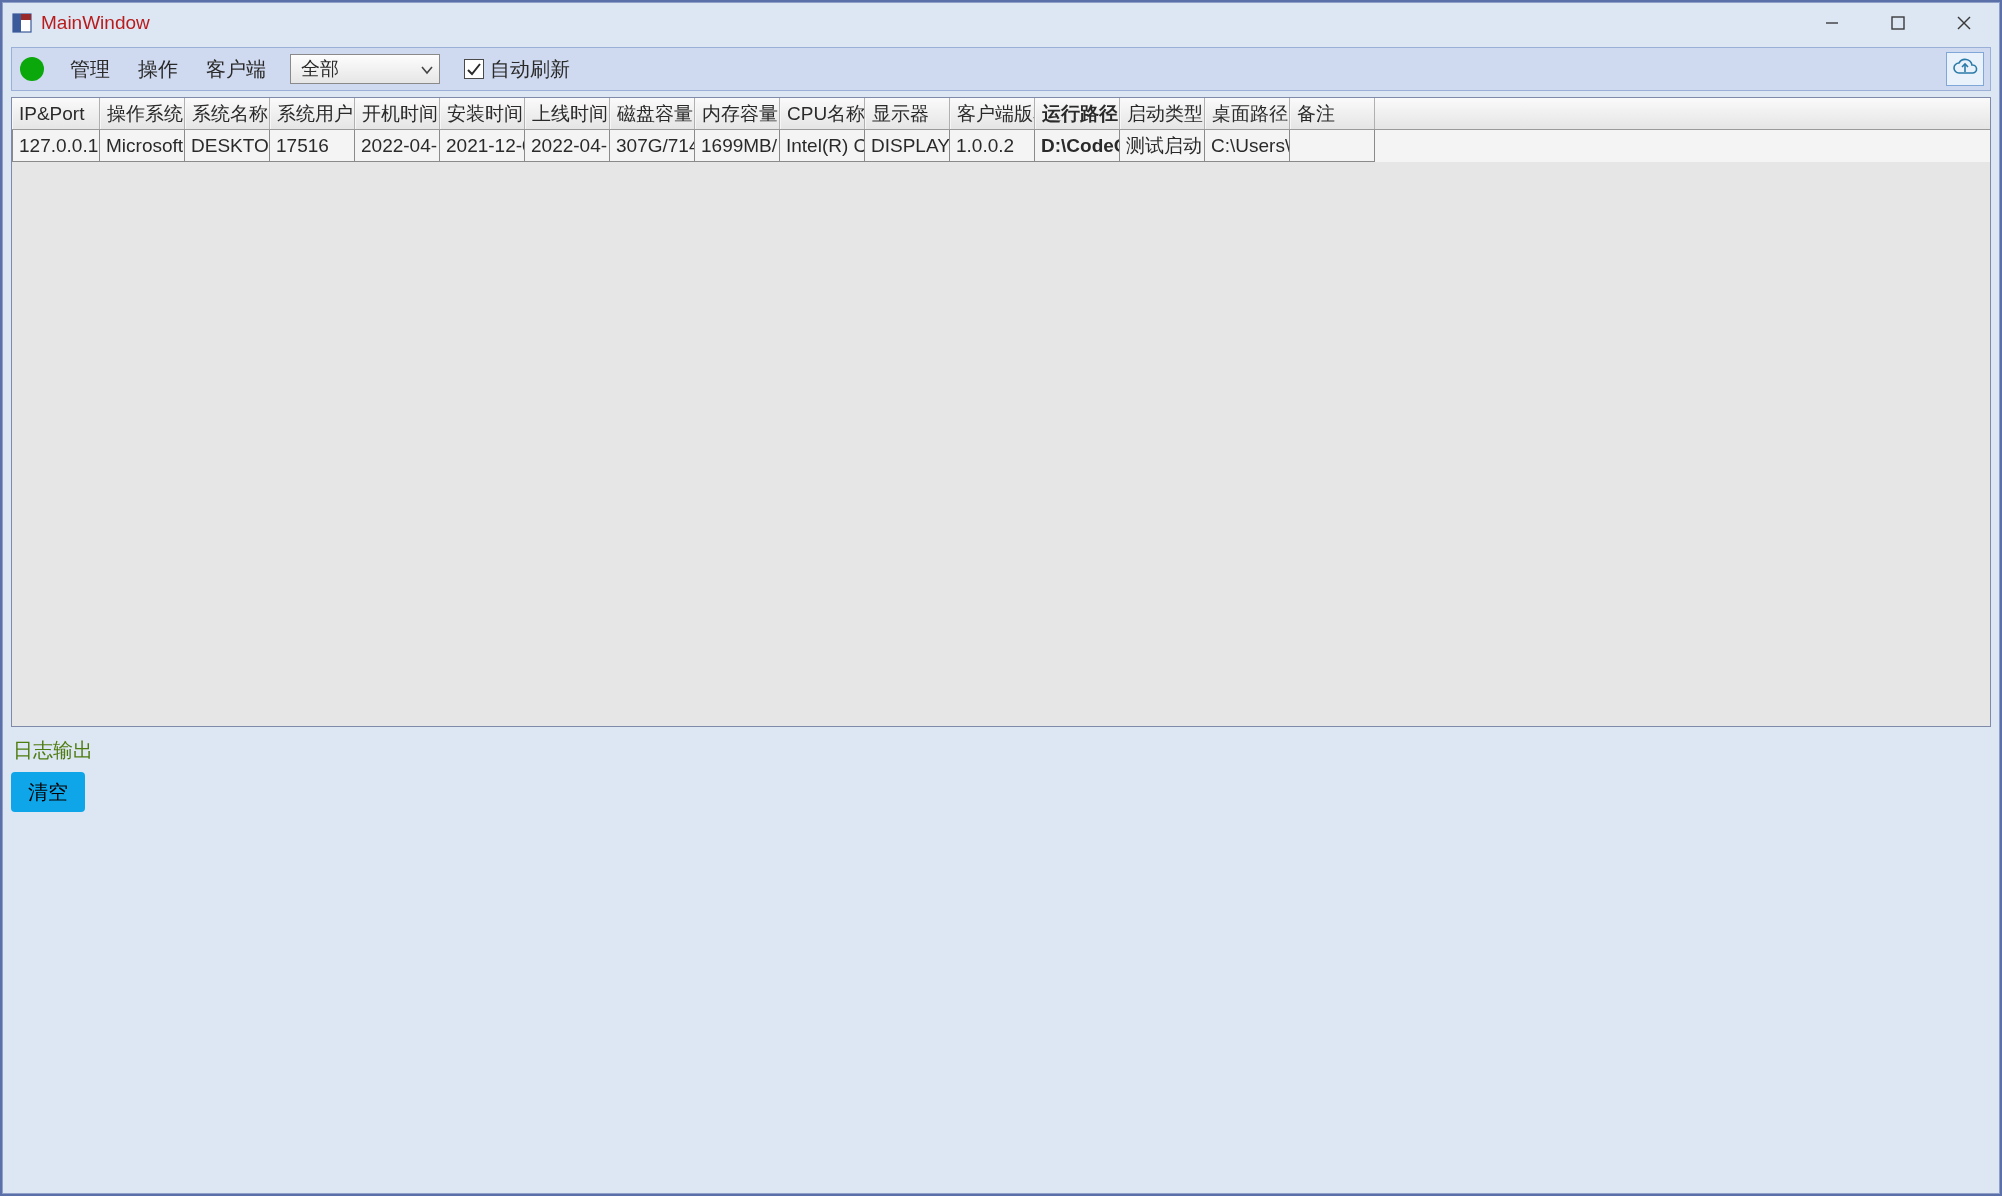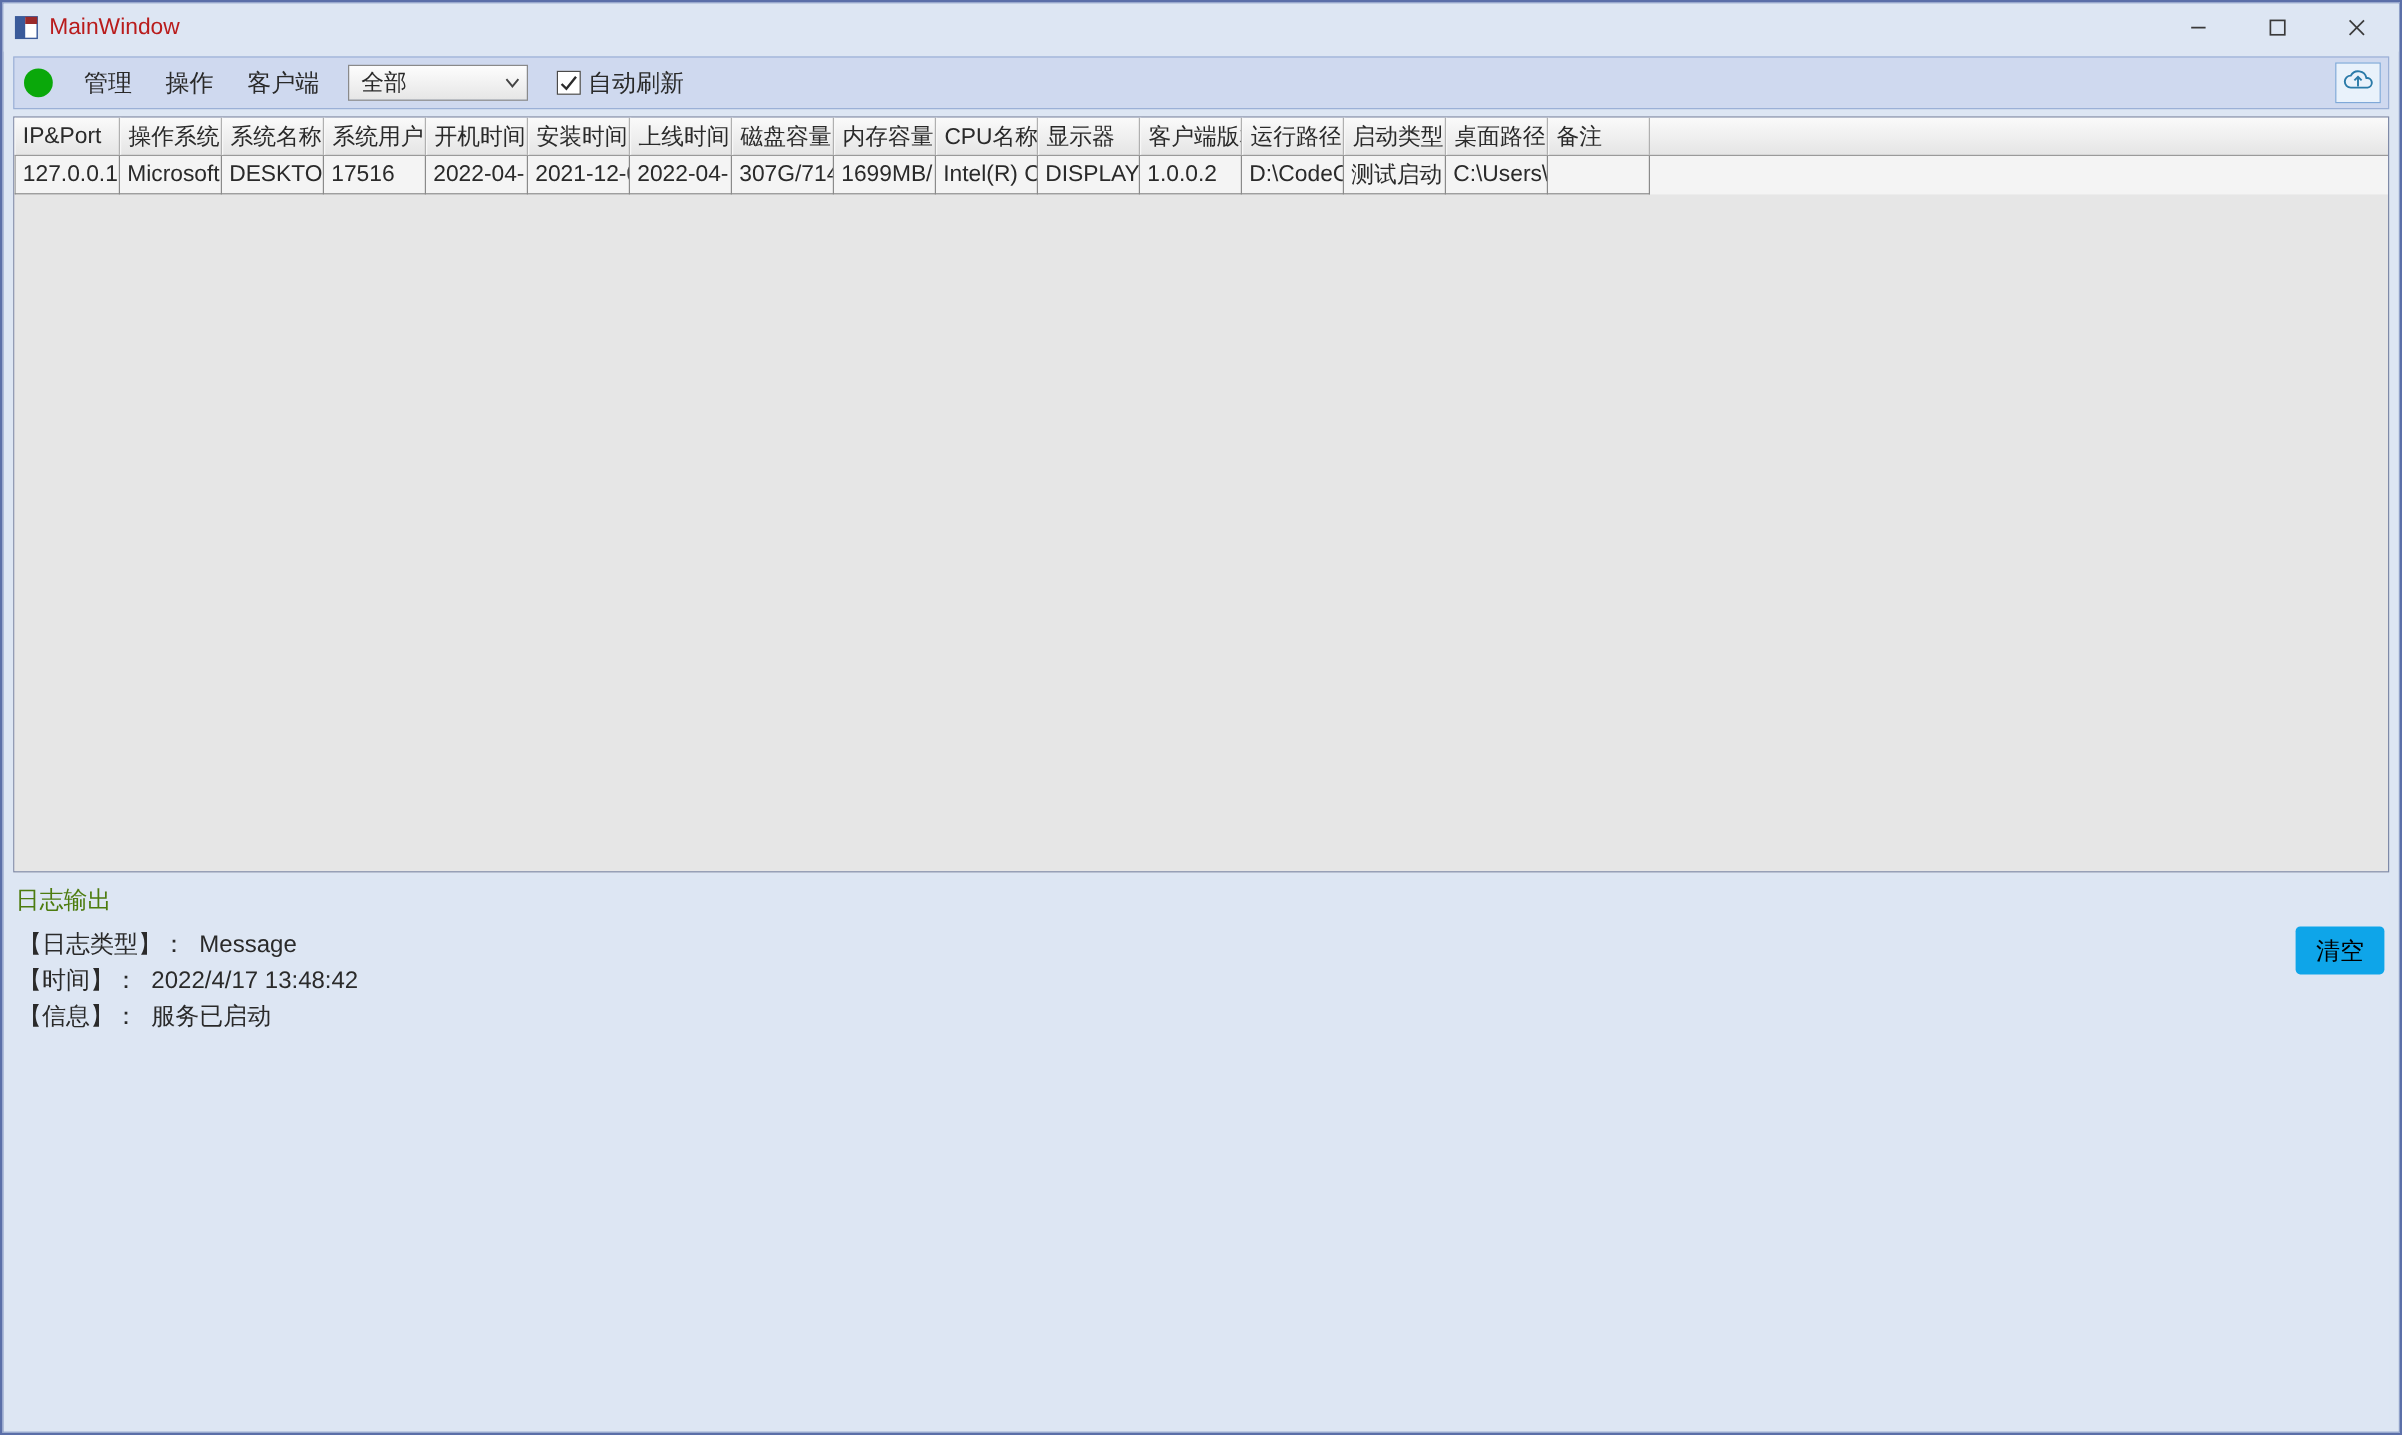--- a/index.html
+++ b/index.html
@@ -228,21 +228,21 @@
   .c2  { width: 85px; }
   .c3  { width: 85px; }
   .c4  { width: 85px; }
   .c5  { width: 85px; }
   .c6  { width: 85px; }
   .c7  { width: 85px; }
   .c8  { width: 85px; }
   .c9  { width: 85px; }
   .c10 { width: 85px; }
   .c11 { width: 85px; }
-  .c12 { width: 85px; }
+  .c12 { width: 85px; font-weight: bold; }
   .c13 { width: 85px; }
   .c14 { width: 85px; }
   .c15 { width: 85px; }
 </style>
 </head>
 <body>
 
 <div class="outer-frame">
   <div class="window">
 
@@ -344,21 +344,18 @@
           <span class="td c13">测试启动</span>
           <span class="td c14">C:\Users\</span>
           <span class="td c15"></span>
         </div>
       </div>
     </div>
 
     <div class="log-panel">
       <div class="log-title">日志输出</div>
       <div class="log-body">
-        <div class="log-text"><span>【日志类型】</span>：  <span>Message</span>
-<span>【时间】</span>：  <span>2022/4/17 13:48:42</span>
-<span>【信息】</span>：  <span>服务已启动</span></div>
         <button class="clear-btn">清空</button>
       </div>
     </div>
 
   </div>
 </div>
 
 </body></html>

